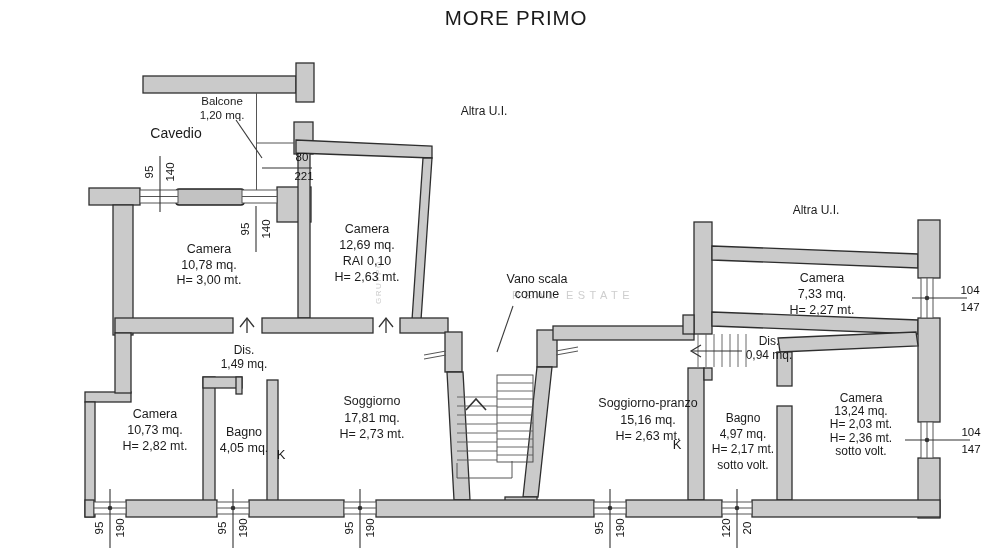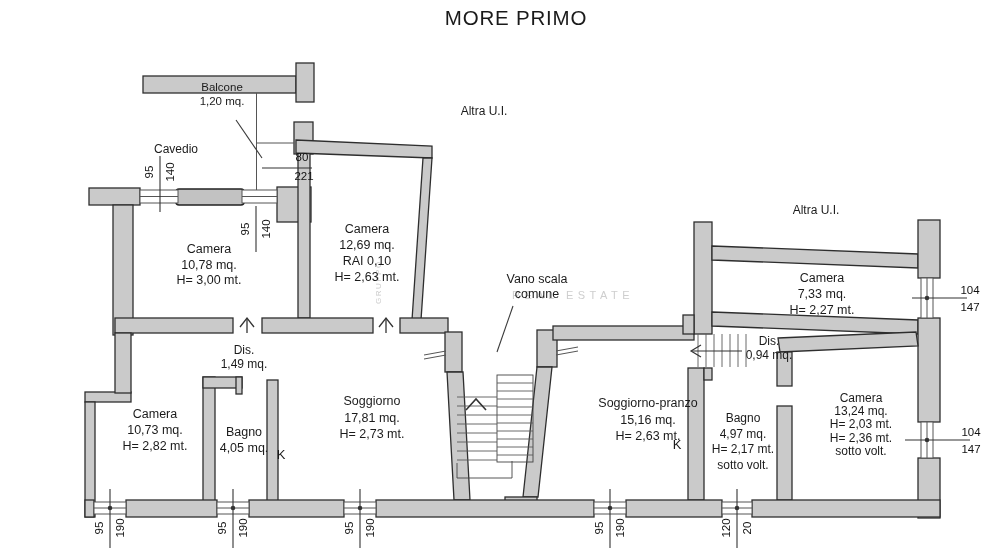--- a/index.html
+++ b/index.html
@@ -5,21 +5,21 @@
   html,body{margin:0;padding:0;background:#fff;}
   .stage{position:relative;width:1000px;height:550px;background:#ffffff;overflow:hidden;
          font-family:"Liberation Sans",sans-serif;color:#1b1b1b;}
   .plan-svg{position:absolute;left:0;top:0;}
   
   .lbl{position:absolute;transform:translateX(-50%);text-align:center;white-space:pre-line;
        font:12.5px/15.5px "Liberation Sans",sans-serif;color:#1b1b1b;}
   .title{position:absolute;transform:translateX(-50%);font:20.5px "Liberation Sans",sans-serif;
          letter-spacing:.8px;color:#1a1a1a;}
   .area-lbl{font-size:12px;}
-  .cavedio{font-size:12px;margin-top:16px;}
+  .cavedio{font-size:14px;}
   .k-lbl{font:13px "Liberation Sans",sans-serif;}
   
   .dimnum{position:absolute;transform:translateX(-50%);font:11.5px "Liberation Sans",sans-serif;color:#111;padding-left:36px;}
   .vdim{position:absolute;width:42px;height:40px;}
   .vdim span{position:absolute;top:50%;font:11.5px "Liberation Sans",sans-serif;color:#111;white-space:nowrap;}
   .vdim .n1{left:10px;transform:translate(-50%,-50%) rotate(-90deg);}
   .vdim .n2{left:31px;transform:translate(-50%,-50%) rotate(-90deg);}
   
   .wm-brand{position:absolute;font:700 84px/1 "Liberation Sans",sans-serif;letter-spacing:2px;
             color:#b9b9b9;opacity:.5;}
@@ -181,21 +181,21 @@
       <line x1="737" y1="489" x2="737" y2="548"></line>
         <circle cx="737" cy="508" r="1.7"></circle>
     </g>
   </svg>
 
   <div class="wm-group" style="left:374px;top:304px;">GRUPPO</div>
   <div class="wm-tag" style="left:512px;top:289px;">REAL ESTATE</div>
 
   <div class="title" style="left:516px;top:6px;">MORE PRIMO</div>
   <div class="lbl cavedio" style="left:176px;top:126px;">Cavedio</div>
-  <div class="lbl" style="left:222px;top:80px;font-size:11.5px;line-height:14px;">Balcone
+  <div class="lbl" style="left:222px;top:94px;font-size:11.5px;line-height:14px;">Balcone
 1,20 mq.</div>
   <div class="lbl area-lbl" style="left:484px;top:104px;">Altra U.I.</div>
   <div class="lbl area-lbl" style="left:816px;top:203px;">Altra U.I.</div>
   <div class="lbl k-lbl" style="left:281px;top:447px;">K</div>
   <div class="lbl k-lbl" style="left:677px;top:437px;">K</div>
 
   <div class="lbl" style="left:209px;top:242px;">Camera
 10,78 mq.
 H= 3,00 mt.</div>
   <div class="lbl" style="left:367px;top:221px;line-height:16px;">Camera

